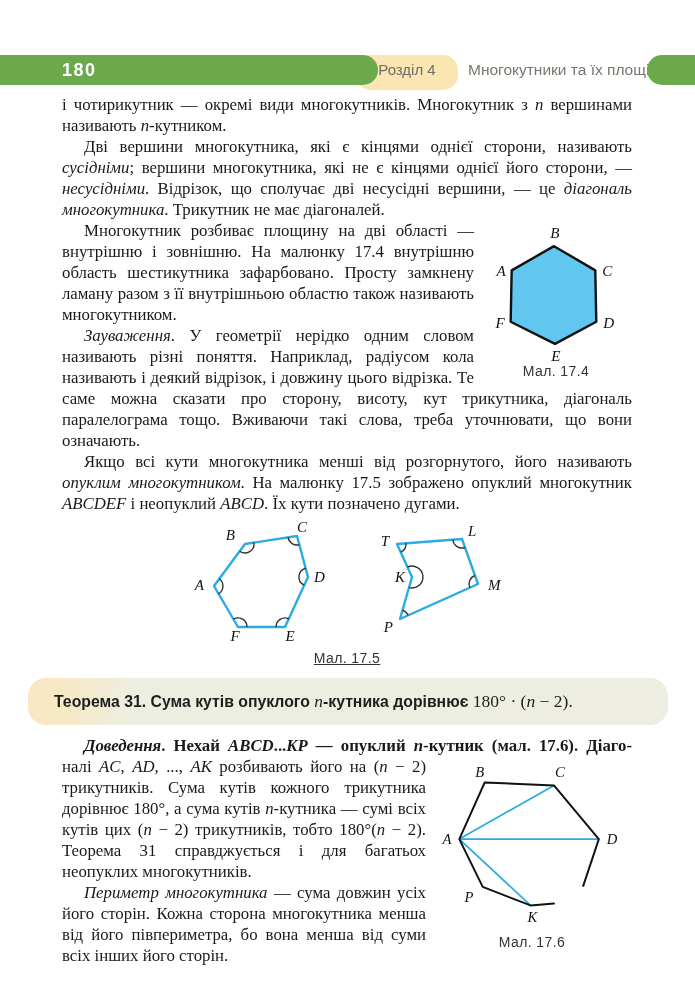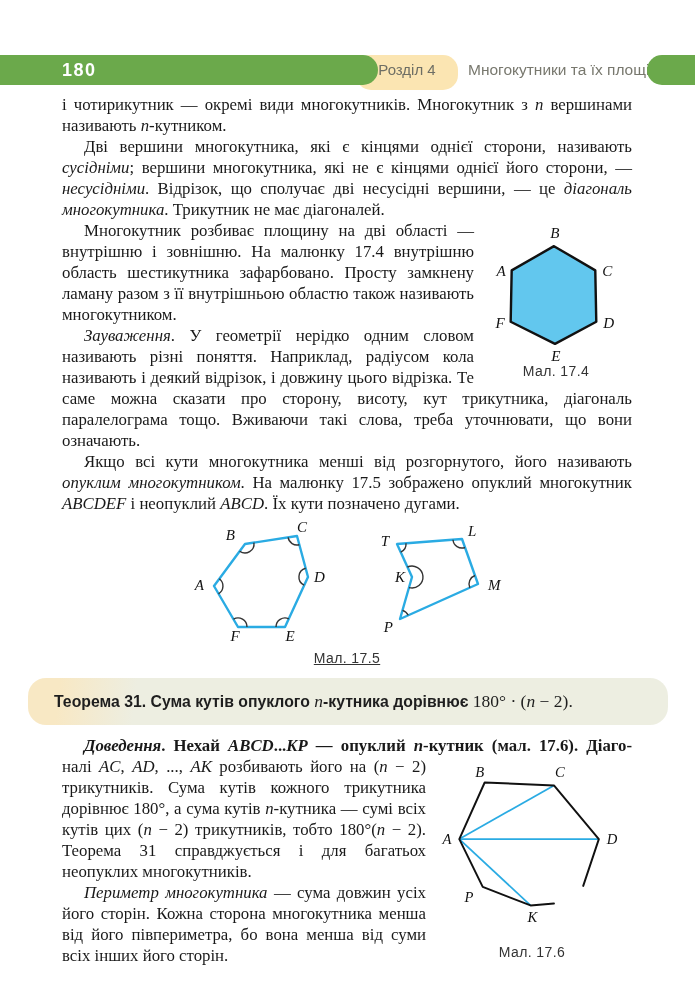--- a/index.html
+++ b/index.html
@@ -50,21 +50,21 @@
   figure{margin:0;padding:0;}
   figure svg{display:block;}
   figcaption{
     font-family:"Liberation Sans",sans-serif;font-size:14px;color:#333;
     text-align:center;letter-spacing:.4px;
   }
   .fig174{float:right;width:152px;margin:2px 0 2px 6px;}
   .fig175{clear:both;width:345px;margin:8px auto 8px;}
   .fig175 figcaption{margin-top:6px;text-decoration:underline;}
   .fig176{float:right;width:200px;margin:0 0 2px 6px;}
-  .fig176 figcaption{margin-top:16px;}
+  .fig176 figcaption{margin-top:6px;}
   .vlabel{font-family:"Liberation Serif",serif;font-style:italic;font-size:15px;fill:#111;}
   .fig-shape{stroke-linejoin:round;stroke-linecap:round;}
 
   
   .theorem{
     clear:both;margin:12px -36px 10px -34px;
     background:linear-gradient(97deg,var(--theorem_accent) 0%,var(--theorem_accent) 5%,var(--theorem_bg) 17%);
     border-radius:18px;padding:12px 26px;
     font-family:"Liberation Sans",sans-serif;font-weight:bold;font-size:15.8px;
     color:#1e1e1e;text-align:left;line-height:22px;

